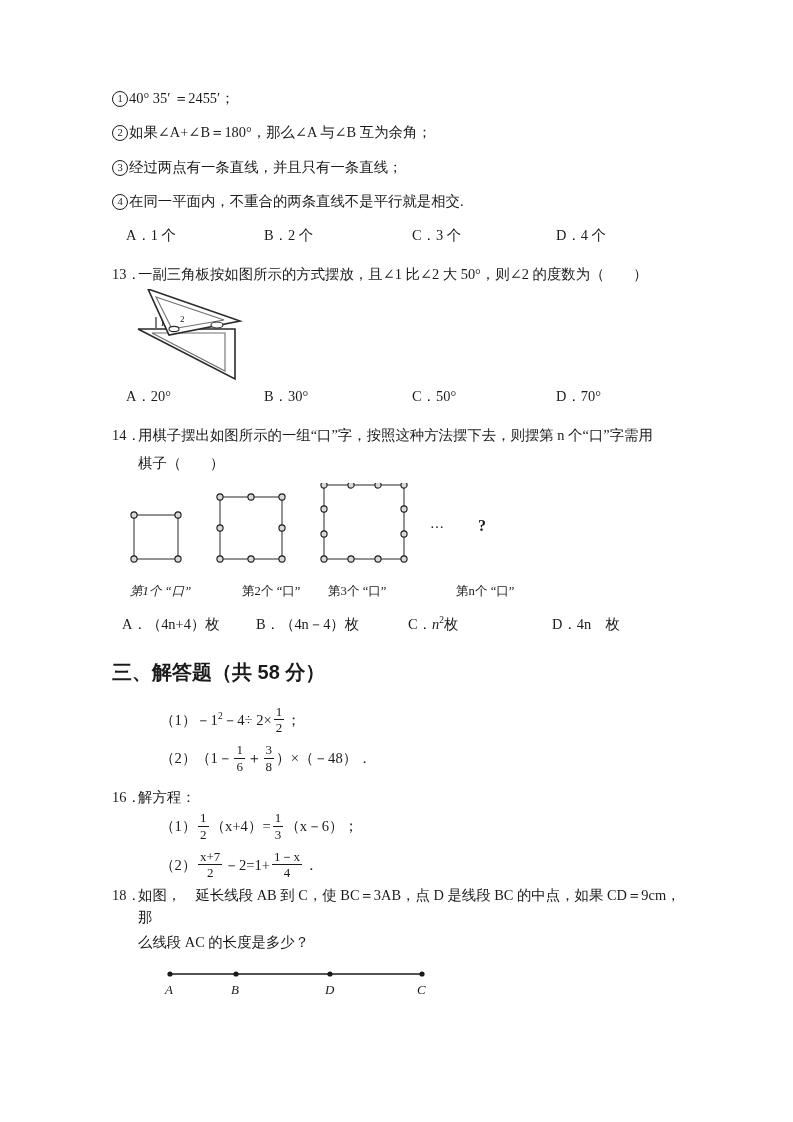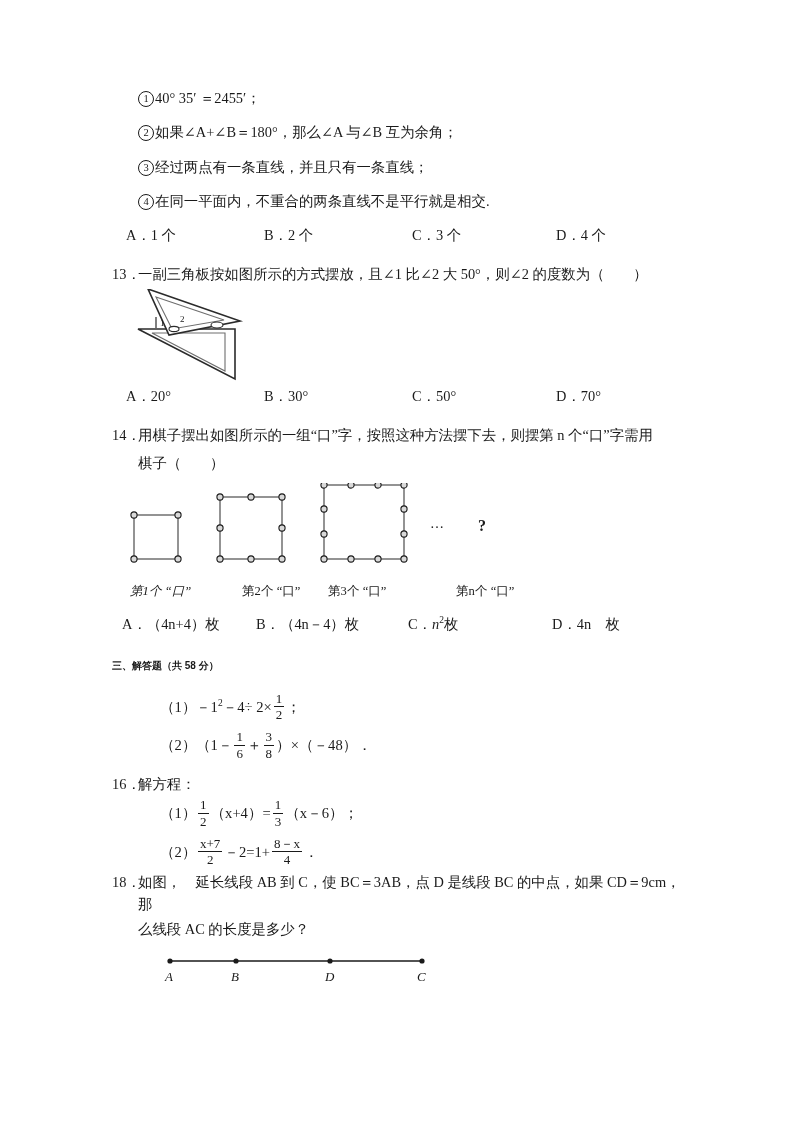--- a/index.html
+++ b/index.html
@@ -29,21 +29,20 @@
   }
 
   
   .line {
     font-size: 14.4px;
     line-height: 1.42;
     margin: 0 0 14px 0;
     white-space: nowrap;
   }
   .sub-item {
-    margin-left: 26px;
   }
   .qline {
     font-size: 14.4px;
     line-height: 1.5;
     margin: 0 0 6px 0;
   }
   .indent-body {
     margin-left: 26px;
   }
   .qnum {
@@ -89,21 +88,21 @@
   .opt-d2 { left: 440px; }
 
   
   i, .mvar { font-style: italic; }
   sup { font-size: 9.5px; vertical-align: super; line-height: 0; }
 
   
   .section-head {
     font-family: "Liberation Sans", "DejaVu Sans", sans-serif;
     font-weight: bold;
-    font-size: 10px;
+    font-size: 20px;
     margin: 24px 0 16px 0;
   }
 
   
   .frac {
     display: inline-block;
     vertical-align: middle;
     text-align: center;
     margin: 0 2px;
     position: relative;
@@ -298,21 +297,21 @@
 
     <div class="qline indent-body" style="margin:10px 0 0 26px;">
       <span class="qnum">16．</span><span>解方程：</span>
     </div>
 
     <div class="mathrow math-indent">
       <span class="paren-label">（1）</span><span class="frac"><span class="num">1</span><span class="den">2</span></span><span>（x+4）=</span><span class="frac"><span class="num">1</span><span class="den">3</span></span><span>（x－6）；</span>
     </div>
 
     <div class="mathrow math-indent">
-      <span class="paren-label">（2）</span><span class="frac"><span class="num">x+7</span><span class="den">2</span></span><span>－2=1+</span><span class="frac"><span class="num">8－x</span><span class="den">4</span></span><span>．</span>
+      <span class="paren-label">（2）</span><span class="frac"><span class="num">x+7</span><span class="den">2</span></span><span>－2=1+</span><span class="frac"><span class="num">1－x</span><span class="den">4</span></span><span>．</span>
     </div>
 
 
     <div class="qline indent-body" style="margin:0 0 4px 26px;">
       <span class="qnum">18．</span><span>如图，　延长线段 AB 到 C，使 BC＝3AB，点 D 是线段 BC 的中点，如果 CD＝9cm，那</span>
     </div>
     <div class="qline indent-body" style="margin:0 0 0 26px;">
       <span>么线段 AC 的长度是多少？</span>
     </div>
 

